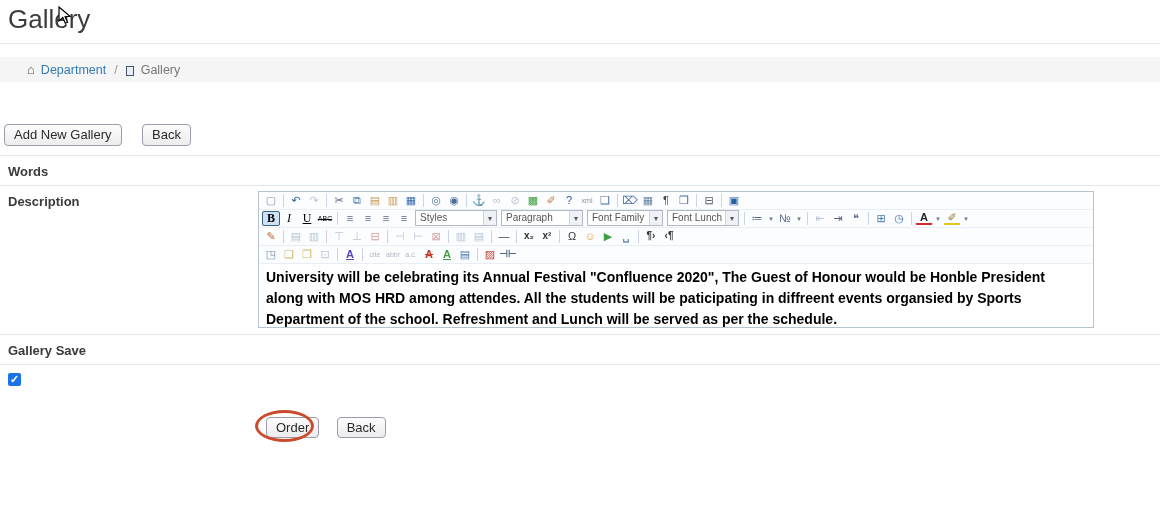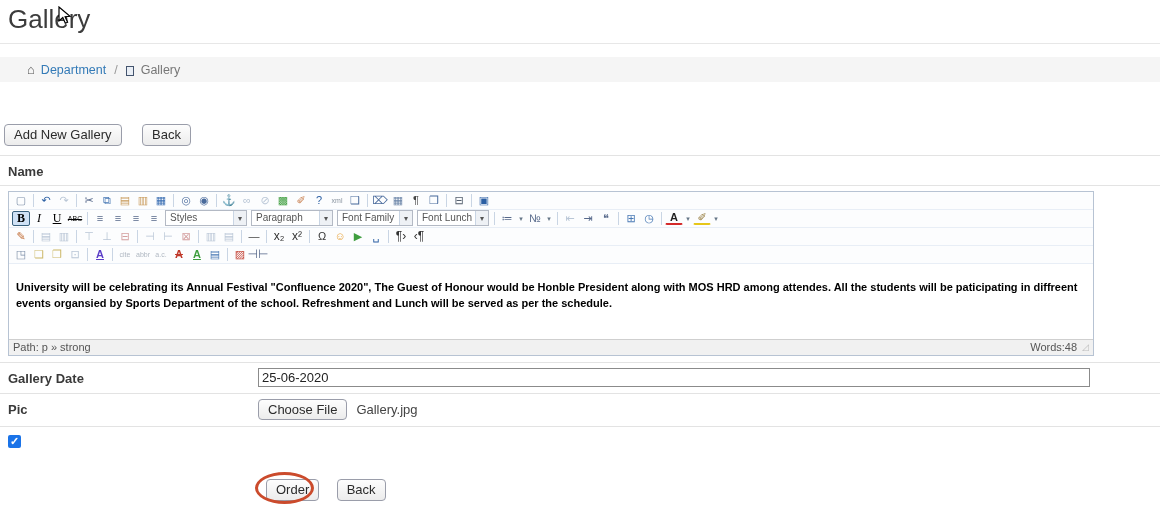--- a/index.html
+++ b/index.html
@@ -66,30 +66,30 @@
   .tb-select-label { font-size:10px; color:#555; padding:1px 4px 0; flex:1; white-space:nowrap; overflow:hidden; }
   .tb-select-arrow {
     width:13px; font-size:8px; color:#555; border-left:1px solid #c9d5e4; background:#eef1f5;
     display:flex; align-items:center; justify-content:center;
   }
   .fmt-b { font-weight:bold; font-family:"Liberation Serif", serif; font-size:12px; }
   .fmt-i { font-style:italic; font-family:"Liberation Serif", serif; font-size:12px; }
   .fmt-u { text-decoration:underline; font-family:"Liberation Serif", serif; font-size:12px; }
   .fmt-s { text-decoration:line-through; font-size:7px; letter-spacing:0; }
   .tiny { font-size:7px; letter-spacing:0; }
-  .sub { font-size:12px; }
+  .sub { font-size:10px;font-weight:bold; }
   .dd { width:10px; font-size:7px; }
   .fore { border-bottom:2px solid #d42a2a; height:14px; font-weight:bold; }
   .back { border-bottom:2px solid #e6c619; height:14px; }
   .del { text-decoration:line-through; font-weight:bold; }
   .ins { text-decoration:underline; font-weight:bold; }
   .styleprops { text-decoration:underline; font-weight:bold; }
   .editor-content {
-    height:63px; padding:3px 7px; font-size:11px; font-weight:bold; color:#000;
-    line-height:1.5; overflow:hidden; cursor:text;margin-top:12px;
+    height:63px; padding:3px 7px; font-size:14px; font-weight:bold; color:#000;
+    line-height:1.5; overflow:hidden; cursor:text;
   }
   .editor-status {
     display:flex; justify-content:space-between; align-items:center; height:16px;
     background:#f1f1f1; border-top:1px solid #cfcfcf; padding:0 4px; font-size:11px; color:#555;
   }
   .status-right { display:flex; align-items:center; gap:5px; }
   .grip { color:#bdbdbd; font-size:9px; }
   
   .bottom-actions { margin:25px 0 0 266px; position:relative; }
   .bottom-actions .btn + .btn { margin-left:13px; }
@@ -121,24 +121,25 @@
 </div>
 
 <div class="top-actions">
   <button class="btn">Add New Gallery</button>
   <button class="btn">Back</button>
 </div>
 
 <div>
 
   <div class="form-row">
-    <div class="form-label">Name</div>
-  </div>
-
-  <div class="form-row">
+    <div class="form-label">Words</div>
+  </div>
+
+  <div class="form-row">
+    <div class="form-label">Description</div>
     <div class="form-field">
       <div class="editor">
         <div class="tb-row">
             <span class="tb-icon" style="color: rgb(125, 143, 168);">▢</span>
             <span class="tb-sep"></span>
             <span class="tb-icon" style="color: rgb(43, 95, 163);">↶</span>
             <span class="tb-icon" style="color: rgb(185, 198, 214);">↷</span>
             <span class="tb-sep"></span>
             <span class="tb-icon" style="color: rgb(86, 104, 138);">✂</span>
             <span class="tb-icon" style="color: rgb(74, 122, 181);">⧉</span>
@@ -253,45 +254,28 @@
             <span class="tb-icon tiny" style="color: rgb(176, 184, 194);">abbr</span>
             <span class="tb-icon tiny" style="color: rgb(176, 184, 194);">a.c.</span>
             <span class="tb-icon del" style="color: rgb(192, 57, 43);">A</span>
             <span class="tb-icon ins" style="color: rgb(63, 158, 63);">A</span>
             <span class="tb-icon" style="color: rgb(74, 122, 181);">▤</span>
             <span class="tb-sep"></span>
             <span class="tb-icon" style="color: rgb(192, 57, 43);">▨</span>
             <span class="tb-icon sub" style="color: rgb(86, 104, 138);">⊣⊢</span>
           </div>
         <div class="editor-content">University will be celebrating its Annual Festival "Confluence 2020", The Guest of Honour would be Honble President along with MOS HRD among attendes. All the students will be paticipating in diffreent events organsied by Sports Department of the school. Refreshment and Lunch will be served as per the schedule.</div>
-        <div class="editor-status">
-          <span>Path: p » strong</span>
-          <span class="status-right">
-            <span>Words:48</span>
-            <span class="grip">◿</span>
-          </span>
-        </div>
       </div>
     </div>
   </div>
 
   <div class="form-row">
-    <div class="form-label">Gallery Date</div>
-    <div class="form-field">
-      <input class="text-input" type="text" value="25-06-2020" style="">
-    </div>
-  </div>
-
-  <div class="form-row">
-    <div class="form-label">Pic</div>
-    <div class="form-field file-row">
-      <button class="btn">Choose File</button>
-      <span class="file-name">Gallery.jpg</span>
-    </div>
-  </div>
+    <div class="form-label">Gallery Save</div>
+  </div>
+
 
 
   <div class="form-row">
     <div class="form-field">
       <div class="checkbox">
         <span>✓</span>
       </div>
     </div>
   </div>
 

